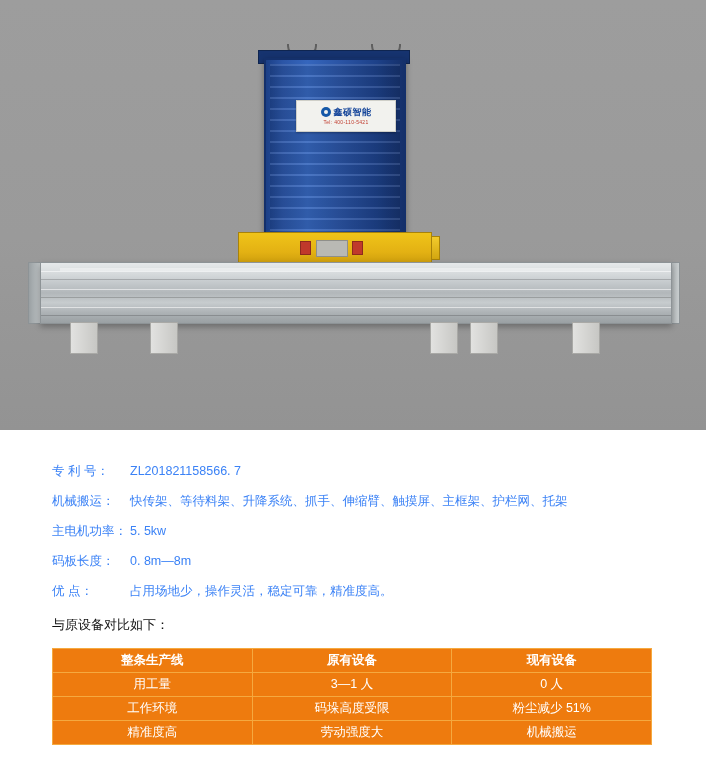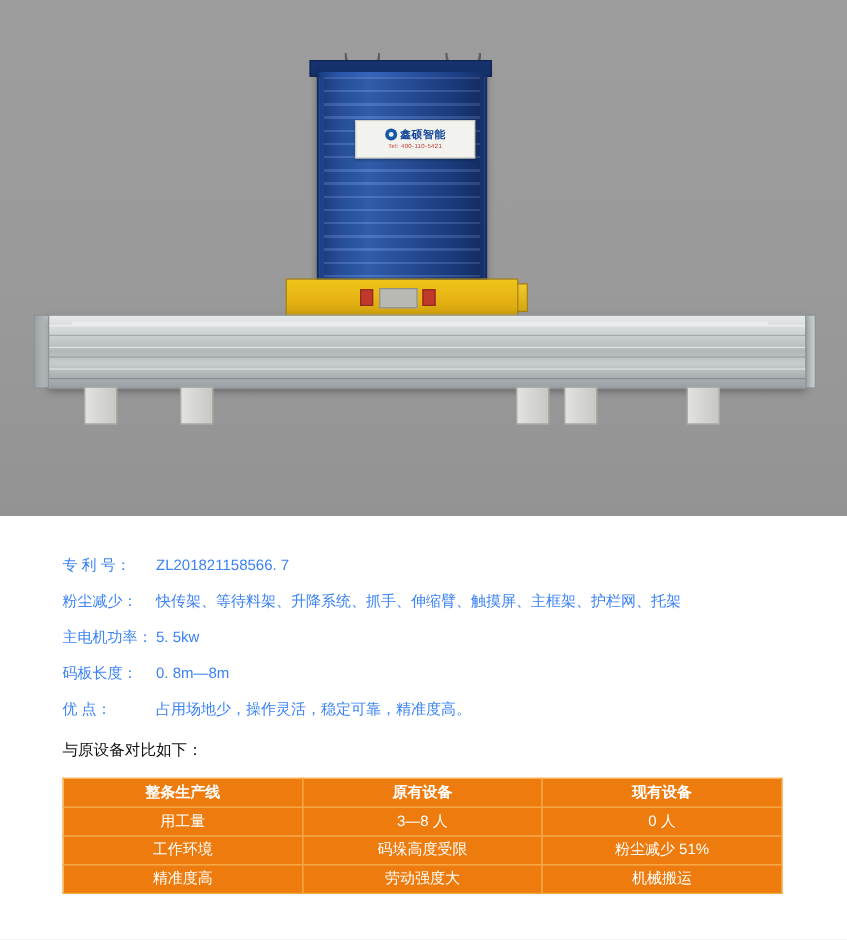--- a/index.html
+++ b/index.html
@@ -321,21 +321,21 @@
     <div class="foot" style="left:430px;"></div>
     <div class="foot" style="left:470px;"></div>
     <div class="foot" style="left:572px;"></div>
   </div>
 
   <div class="specs">
     <div class="spec-row">
       <span class="spec-label">专 利 号：</span><span>ZL201821158566. 7</span>
     </div>
     <div class="spec-row">
-      <span class="spec-label">粉尘减少：</span><span>快传架、等待料架、升降系统、抓手、伸缩臂、触摸屏、主框架、护栏网、托架</span>
+      <span class="spec-label">机械搬运：</span><span>快传架、等待料架、升降系统、抓手、伸缩臂、触摸屏、主框架、护栏网、托架</span>
     </div>
     <div class="spec-row">
       <span class="spec-label">主电机功率：</span><span>5. 5kw</span>
     </div>
     <div class="spec-row">
       <span class="spec-label">码板长度：</span><span>0. 8m—8m</span>
     </div>
     <div class="spec-row">
       <span class="spec-label">优    点：</span><span>占用场地少，操作灵活，稳定可靠，精准度高。</span>
     </div>
@@ -345,21 +345,21 @@
   <div class="table-wrap">
     <table class="compare">
       <tbody>
         <tr class="header">
           <td>整条生产线</td>
           <td>原有设备</td>
           <td>现有设备</td>
         </tr>
         <tr>
           <td>用工量</td>
-          <td>3—8 人</td>
+          <td>3—1 人</td>
           <td>0 人</td>
         </tr>
         <tr>
           <td>工作环境</td>
           <td>码垛高度受限</td>
           <td>粉尘减少 51%</td>
         </tr>
         <tr>
           <td>精准度高</td>
           <td>劳动强度大</td>

